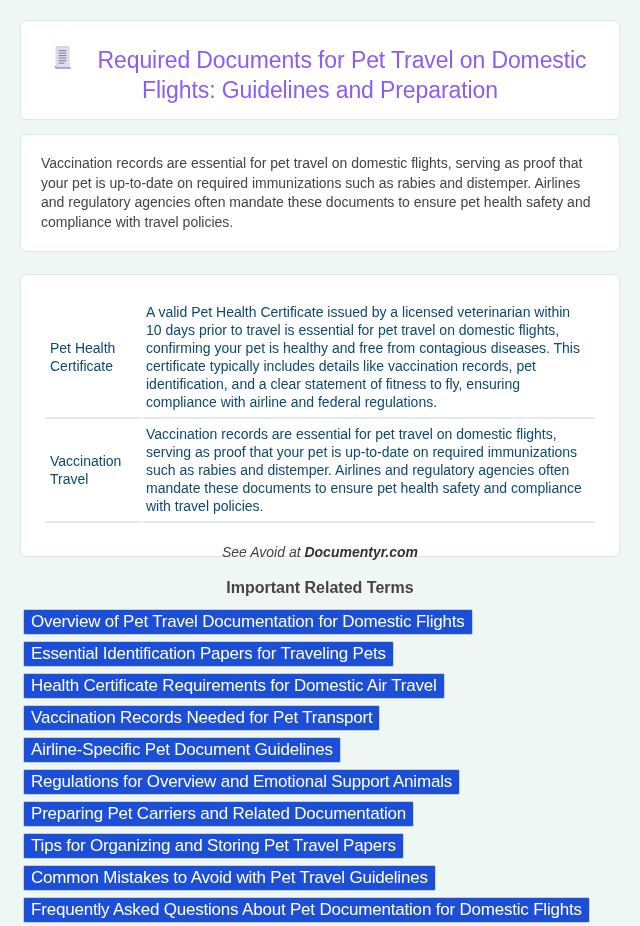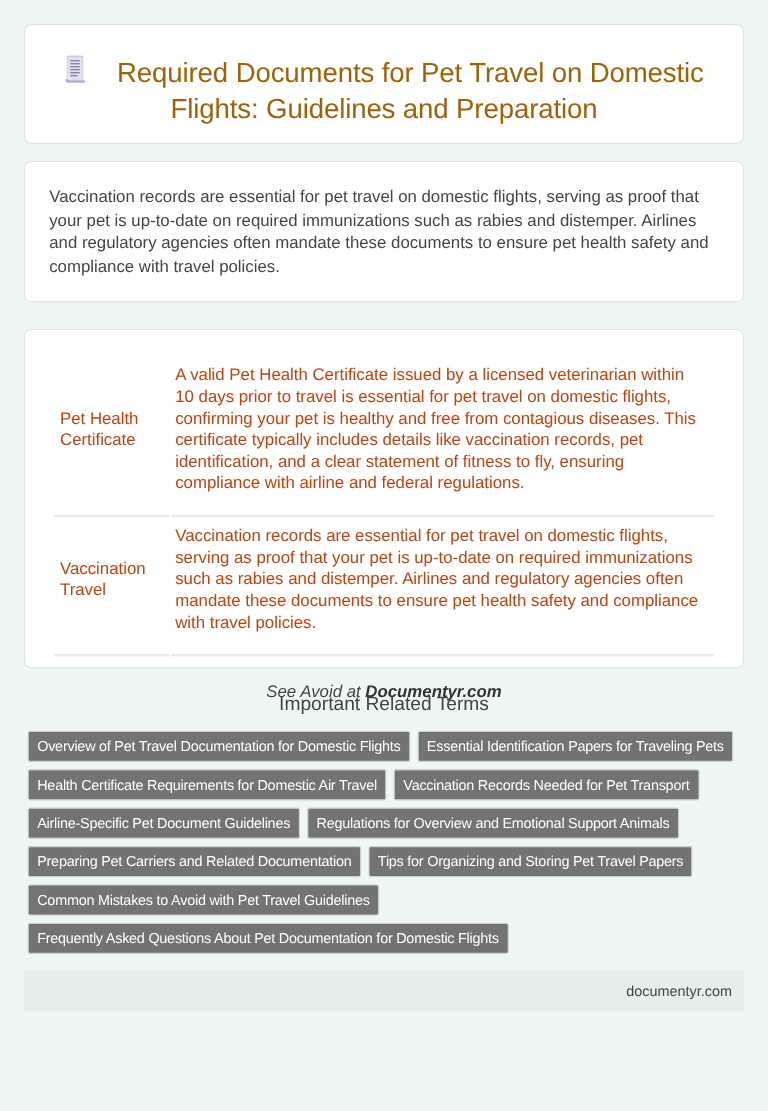--- a/index.html
+++ b/index.html
@@ -17,21 +17,21 @@
     }
     .header-card {
       height: 100px;
       padding: 24px 30px 0 30px;
       text-align: center;
     }
     .page-title {
       font-size: 23px;
       line-height: 30px;
       font-weight: normal;
-      color: #a16207;
+      color: #8b5cf6;
       letter-spacing: -0.1px;
     }
     .doc-icon {
       display: inline-block;
       width: 18px;
       height: 24px;
       vertical-align: -2px;
       margin-right: 26px;
       position: relative;
     }
@@ -51,24 +51,24 @@
       padding: 22px 22px 0 22px;
     }
     table.doc-table {
       width: 100%;
       border-collapse: separate;
       border-spacing: 2px 0;
     }
     .doc-table td {
       font-size: 14px;
       line-height: 18px;
-      color: #c2410c;
+      color: #0c4a6e;
       vertical-align: middle;
       border-bottom: 2px solid #e6eaec;
-      padding: 6px 4px 18px 4px;
+      padding: 6px 4px 6px 4px;
     }
     .doc-table td.term { width: 96px; padding-left: 5px; }
     .doc-table td.desc { padding-left: 3px; padding-right: 6px; }
     .see-more {
       text-align: center;
       font-size: 14px;
       font-style: italic;
       color: #444;
       margin-top: 21px;
     }
@@ -82,23 +82,23 @@
     }
     .pills {
       margin-top: 10px;
       display: flex;
       flex-wrap: wrap;
       gap: 6px 6px;
       padding-left: 3px;
       width: 600px;
     }
     .pill {
-      background: #737373;
+      background: #1d4ed8;
       color: #ffffff;
-      font-size: 12px;
+      font-size: 17px;
       line-height: 14px;
       padding: 5px 7px 5px 7px;
       border-radius: 2px;
       border: 1px solid #c5d1d3;
       white-space: nowrap;
       letter-spacing: -0.2px;
       cursor: pointer;
     }
     .footer {
       margin-top: 14px;
@@ -146,21 +146,21 @@
         <td class="term">Vaccination Travel</td>
         <td class="desc">Vaccination records are essential for pet travel on domestic flights, serving as proof that your pet is up-to-date on required immunizations such as rabies and distemper. Airlines and regulatory agencies often mandate these documents to ensure pet health safety and compliance with travel policies.</td>
       </tr>
     </tbody>
   </table>
   <p class="see-more">
     <span>See Avoid at </span><b>Documentyr.com</b>
   </p>
 </div>
 
-<h2 class="related-title" style="font-weight:normal;">Important Related Terms</h2>
+<h2 class="related-title" style="font-weight:bold;">Important Related Terms</h2>
 
 <div class="pills">
   <span class="pill">Overview of Pet Travel Documentation for Domestic Flights</span>
   <span class="pill">Essential Identification Papers for Traveling Pets</span>
   <span class="pill">Health Certificate Requirements for Domestic Air Travel</span>
   <span class="pill">Vaccination Records Needed for Pet Transport</span>
   <span class="pill">Airline-Specific Pet Document Guidelines</span>
   <span class="pill">Regulations for Overview and Emotional Support Animals</span>
   <span class="pill">Preparing Pet Carriers and Related Documentation</span>
   <span class="pill">Tips for Organizing and Storing Pet Travel Papers</span>

